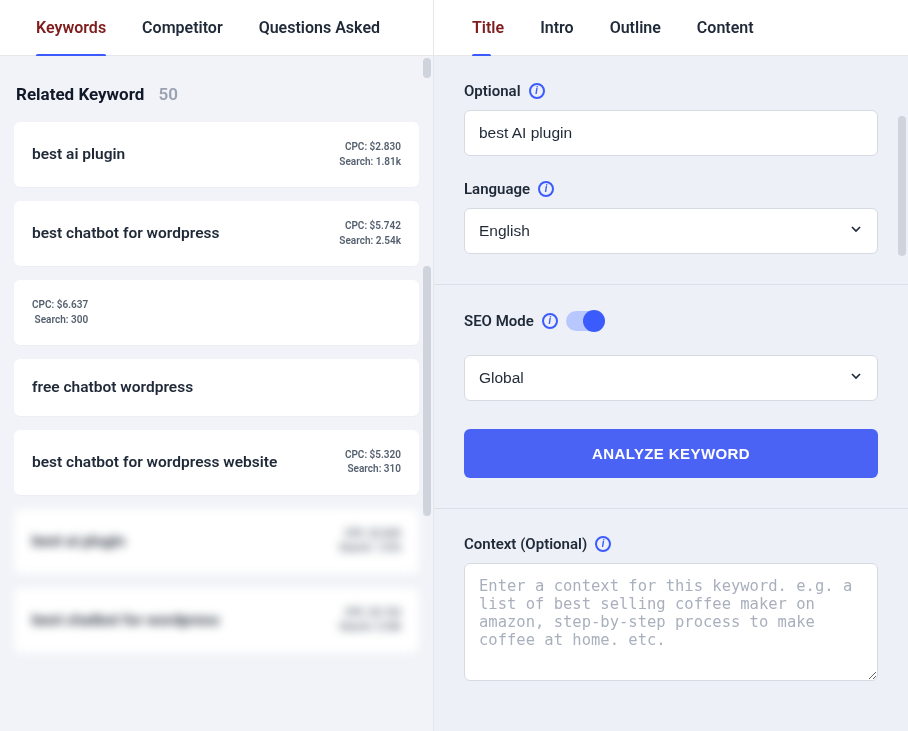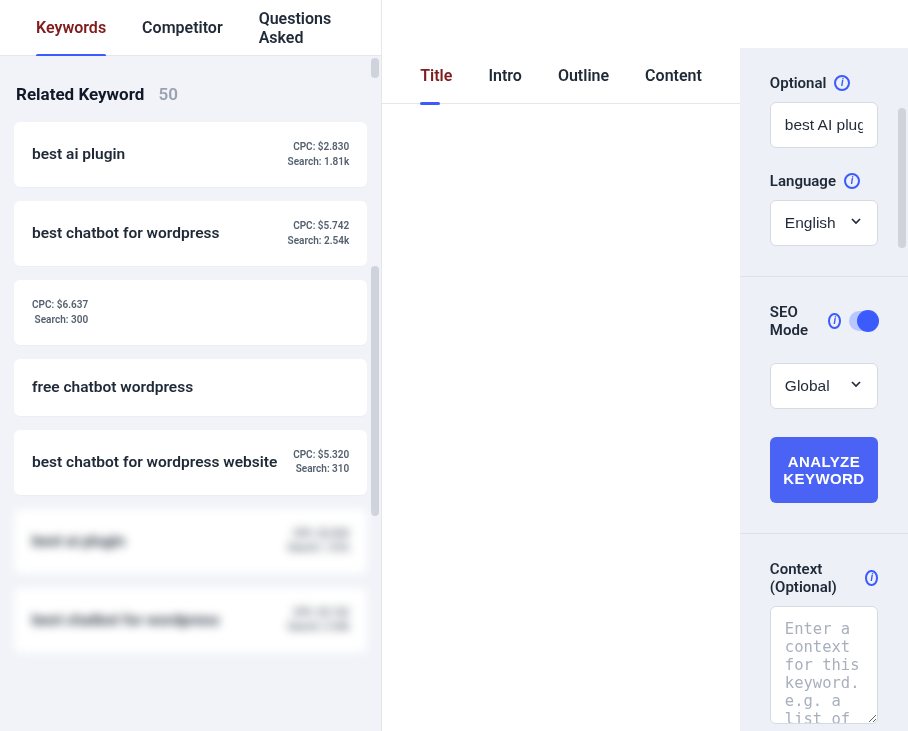--- a/index.html
+++ b/index.html
@@ -25,23 +25,22 @@
   }
   .left-body {
     height: 100%;
     overflow-y: auto;
     background: #f1f3f8;
     padding-bottom: 20px;
   }
   .right-panel {
     flex: 1;
     display: flex;
-    flex-direction: row;
-    position: relative;
-    margin-top: 48px;
+    flex-direction: column;
+    position: relative;
   }
   .right-body-wrap {
     flex: 1;
     position: relative;
     overflow: hidden;
   }
   .right-body {
     height: 100%;
     overflow-y: auto;
     background: #edf0f7;
@@ -168,21 +167,21 @@
   .label-row {
     display: flex;
     align-items: center;
     gap: 8px;
     font-size: 15px;
     font-weight: 600;
     color: #1f2937;
     margin-bottom: 10px;
   }
   .label-row.space {
-    justify-content: flex-end;
+    justify-content: flex-start;
   }
   .label-row .lr-left {
     display: flex;
     align-items: center;
     gap: 8px;
   }
   .info-icon {
     width: 16px;
     height: 16px;
     border: 2px solid #3b5bfd;

